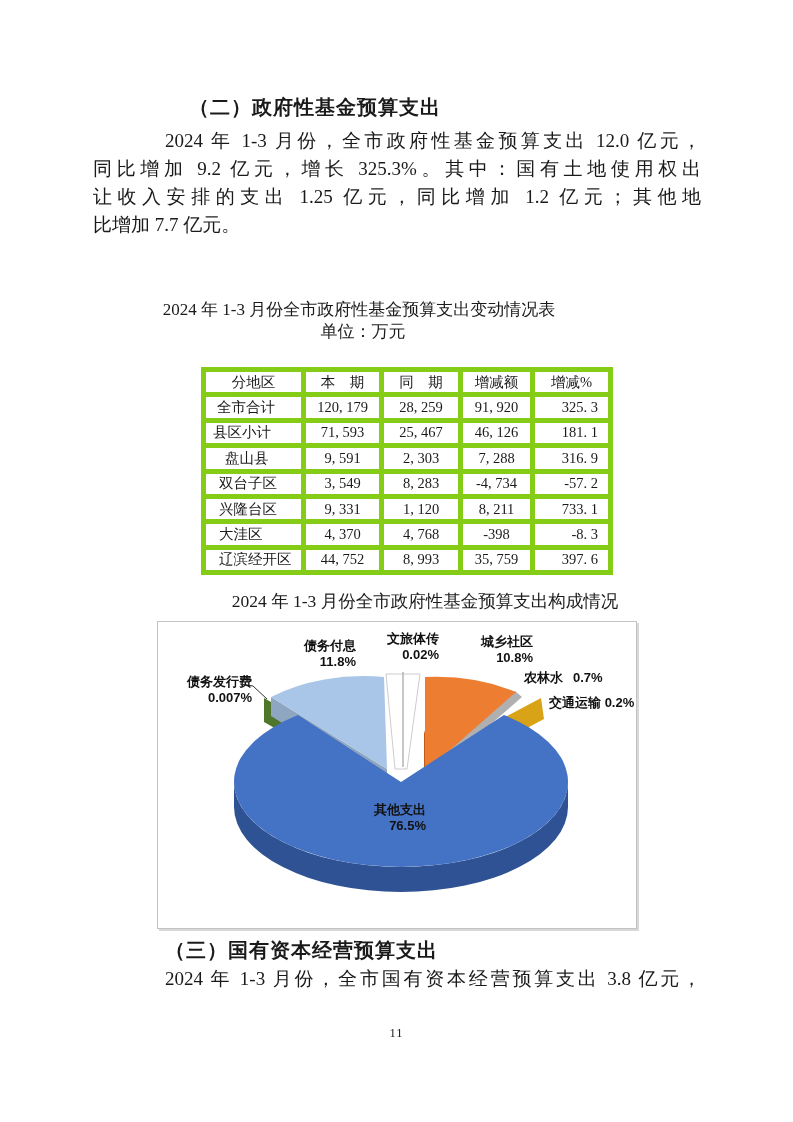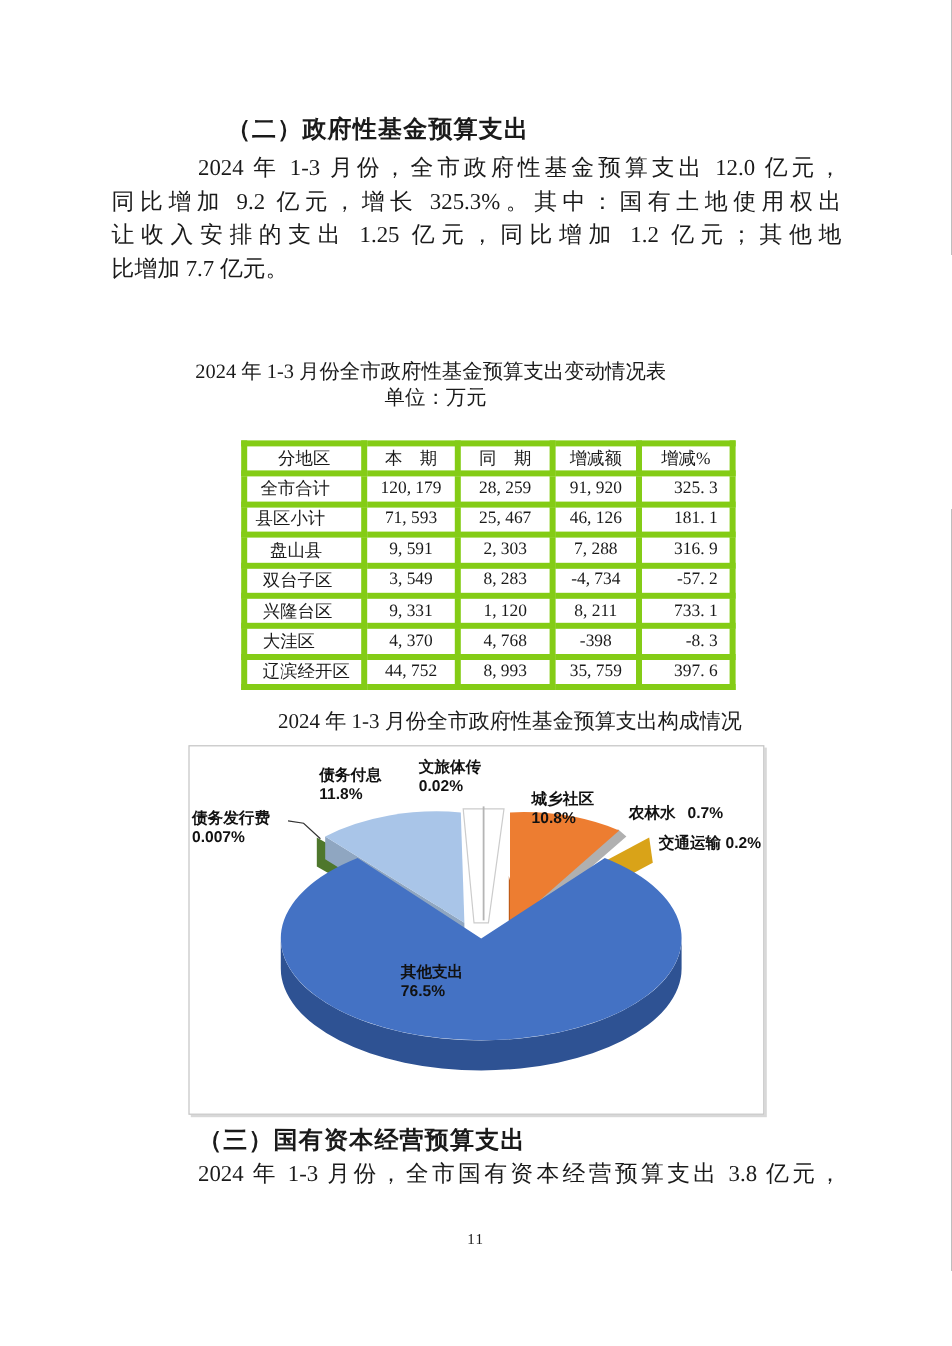--- a/index.html
+++ b/index.html
@@ -36,21 +36,21 @@
   .ind19{text-align:left;padding-left:19px !important;}
   .chart-title{position:absolute;left:150px;top:589px;width:550px;text-align:center;font-size:17.5px;}
   .chart-box{
     position:absolute;left:157px;top:621px;width:478px;height:306px;
     background:#ffffff;border:1px solid #c3c3c3;box-shadow:2px 2px 0 #d8d8d8;
   }
   .chart-box svg{position:absolute;left:0;top:0;}
   .pie-label{
     position:absolute;font-family:"Liberation Sans","DejaVu Sans",sans-serif;
     font-weight:bold;font-size:13px;line-height:16px;color:#111;
-    text-align:left;white-space:nowrap;
+    text-align:right;white-space:nowrap;
   }
   .pie-label.single{text-align:left;}
   .pie-label .gap{display:inline-block;width:10px;}
   .page-num{position:absolute;left:0;top:1026px;width:100%;text-align:center;font-size:12.5px;letter-spacing:1px;}
 </style>
 </head>
 <body>
 
 <div class="page">
 
@@ -157,21 +157,21 @@
     </svg>
 
     <div class="pie-label" style="left:108px;top:16px;width:90px;">
       <div>债务付息</div>
       <div>11.8%</div>
     </div>
     <div class="pie-label" style="left:191px;top:9px;width:90px;">
       <div>文旅体传</div>
       <div>0.02%</div>
     </div>
-    <div class="pie-label" style="left:285px;top:36px;width:90px;">
+    <div class="pie-label" style="left:285px;top:12px;width:90px;">
       <div>城乡社区</div>
       <div>10.8%</div>
     </div>
     <div class="pie-label single" style="left:366px;top:48px;">
       <span>农林水</span><span class="gap"></span><span>0.7%</span>
     </div>
     <div class="pie-label single" style="left:391px;top:73px;">
       <span>交通运输</span>&nbsp;<span>0.2%</span>
     </div>
     <div class="pie-label" style="left:2px;top:52px;width:92px;">

